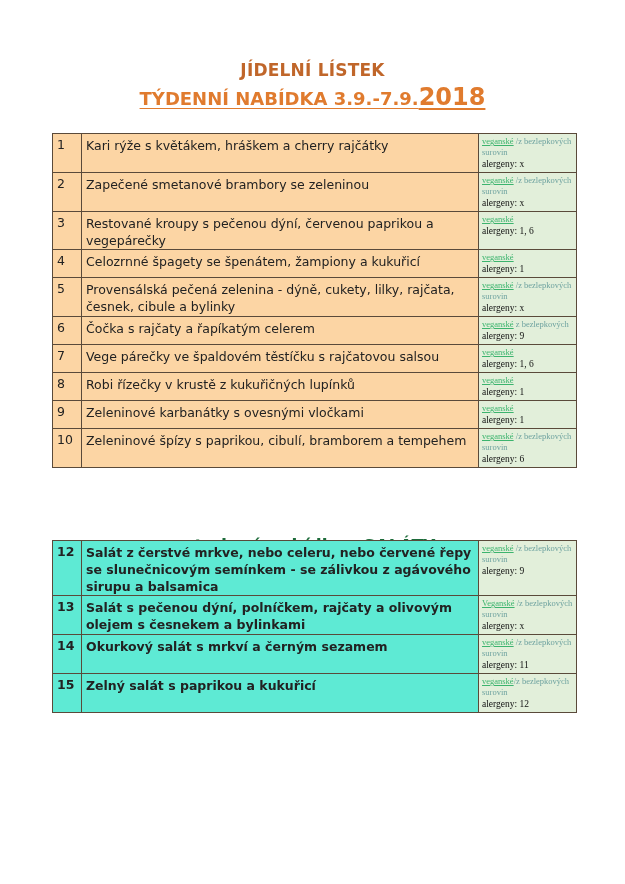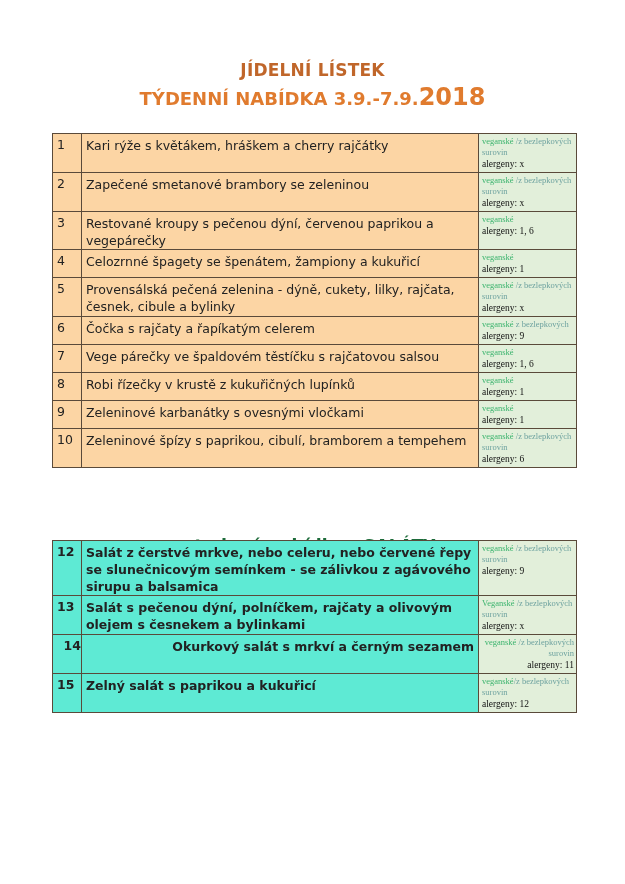--- a/index.html
+++ b/index.html
@@ -1,30 +1,30 @@
 <!DOCTYPE html>
 <html><head>
   <meta charset="utf-8">
   <style>
     html, body { margin: 0; padding: 0; background: #ffffff; }
     body { width: 625px; height: 884px; position: relative; overflow: hidden; font-family: "DejaVu Sans", sans-serif; }
     .title1 { position: absolute; left: 0; width: 625px; top: 60px; text-align: center; color: #c0662a; font-weight: bold; font-size: 17px; font-family: "DejaVu Sans", sans-serif; letter-spacing: 0.2px; }
     .title2 { position: absolute; left: 0; width: 625px; top: 83px; text-align: center; color: #e07b2e; font-weight: bold; font-size: 18px; font-family: "DejaVu Sans", sans-serif; }
-    .title2 span.u { text-underline-offset: 3px; }
+    .title2 span.u { text-decoration: underline; text-underline-offset: 3px; }
     .title2 .yr { font-size: 24px; }
     .subhead { position: absolute; left: 0; width: 625px; top: 536px; text-align: center; color: #1d6b3a; font-weight: bold; font-size: 17px; font-family: "DejaVu Sans", sans-serif; }
     table.menu { position: absolute; left: 52px; width: 515px; border-collapse: collapse; table-layout: fixed; }
     table.menu td { border: 1px solid #5a4a3a; vertical-align: top; padding: 0; }
     table.menu tr { }
     td.num { width: 24px; padding: 3px 0 0 4px !important; font-size: 12.5px; color: #222; }
     td.name { width: 388px; padding: 3px 4px 0 4px !important; font-size: 12.5px; color: #222; line-height: 17px; }
     td.info { width: 92px; padding: 2px 2px 2px 3px !important; font-family: "Liberation Serif", serif; font-size: 8.5px; line-height: 11px; background: #e2efda; }
     .warm td.num, .warm td.name { background: #fcd5a4; }
     .cool td.num, .cool td.name { background: #5eead4; font-weight: bold; }
-    .vg { color: #3cb46e; }
+    .vg { color: #3cb46e; text-decoration: underline; }
     .gf { color: #6fa3a0; }
     .al { color: #111; font-size: 9.5px; display: block; margin-top: 1px; }
     table.t1 { top: 133px; }
     table.t2 { top: 540px; }
   </style>
 </head>
 <body>
 
 <div class="title1">JÍDELNÍ LÍSTEK</div>
 <div class="title2"><span class="u">TÝDENNÍ NABÍDKA  3.9.-7.9.</span><span class="u yr">2018</span></div>
@@ -91,21 +91,21 @@
       <tr class="cool" style="height: 53px;">
         <td class="num">12</td>
         <td class="name">Salát z čerstvé mrkve, nebo celeru, nebo červené řepy se slunečnicovým semínkem - se zálivkou z agávového sirupu a balsamica</td>
         <td class="info"><span class="vg">veganské</span><span class="gf"> /z bezlepkových surovin</span><span class="al">alergeny: 9</span></td>
       </tr>
       <tr class="cool" style="height: 37px;">
         <td class="num">13</td>
         <td class="name">Salát s pečenou dýní, polníčkem, rajčaty a olivovým olejem s česnekem a bylinkami</td>
         <td class="info"><span class="vg">Veganské</span><span class="gf"> /z bezlepkových surovin</span><span class="al">alergeny: x</span></td>
       </tr>
-      <tr class="cool" style="height: 37px; text-align: right;">
+      <tr class="cool" style="height: 37px;">
         <td class="num">14</td>
         <td class="name">Okurkový salát s mrkví a černým sezamem</td>
         <td class="info"><span class="vg">veganské</span><span class="gf"> /z bezlepkových surovin</span><span class="al">alergeny: 11</span></td>
       </tr>
       <tr class="cool" style="height: 37px;">
         <td class="num">15</td>
         <td class="name">Zelný salát s paprikou a kukuřicí</td>
         <td class="info"><span class="vg">veganské</span><span class="gf">/z bezlepkových surovin</span><span class="al">alergeny: 12</span></td>
       </tr>
     </tbody>

